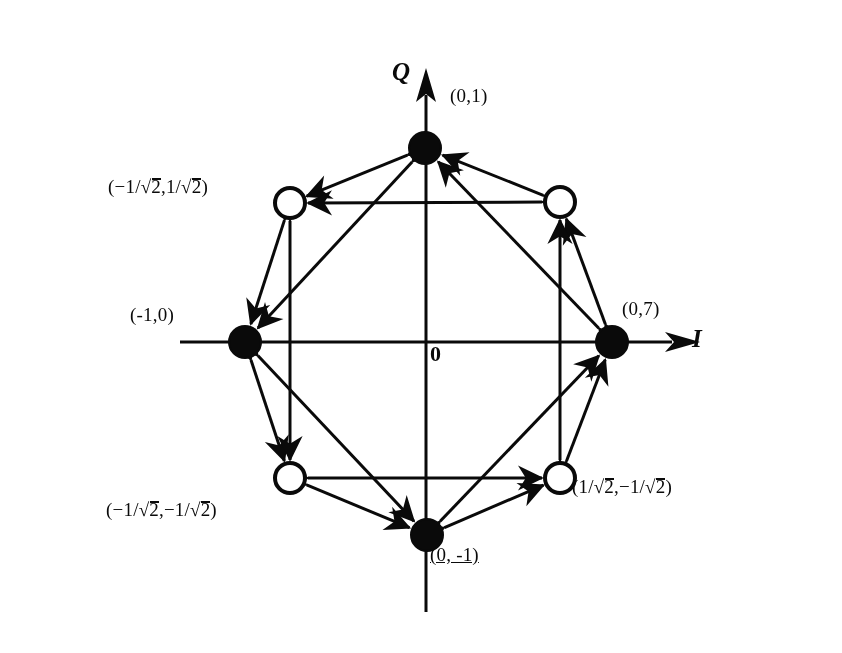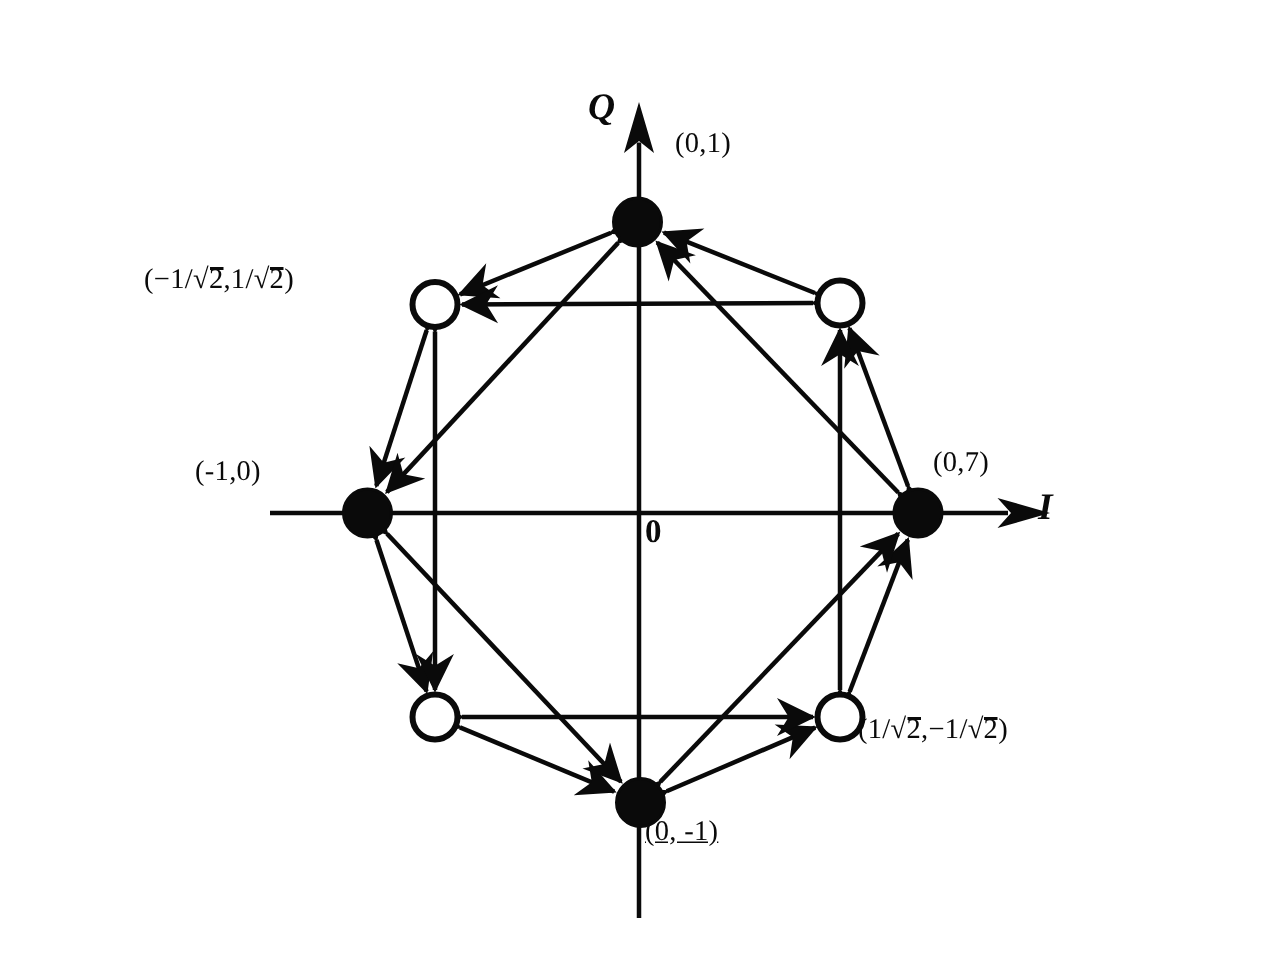--- a/index.html
+++ b/index.html
@@ -58,29 +58,32 @@
         <circle cx="290" cy="478" r="15" fill="#ffffff" stroke="#0a0a0a" stroke-width="4"></circle>
         <circle cx="427" cy="535" r="16" fill="#0a0a0a" stroke="#0a0a0a" stroke-width="2"></circle>
         <circle cx="560" cy="478" r="15" fill="#ffffff" stroke="#0a0a0a" stroke-width="4"></circle>
         <circle cx="612" cy="342" r="16" fill="#0a0a0a" stroke="#0a0a0a" stroke-width="2"></circle>
         <circle cx="560" cy="202" r="15" fill="#ffffff" stroke="#0a0a0a" stroke-width="4"></circle>
       </g>
   </svg>
 
   <div class="lbl coord" style="left:450px;top:85px;">(0,1)</div>
 
-  <div class="lbl coord" style="left:96px;top:176px;">
+  <div class="lbl coord" style="left:108px;top:176px;">
     <span>(−1/</span><span class="sqrt-wrap"><span class="bar"></span><span>√2</span></span><span>,1/</span><span class="sqrt-wrap"><span class="bar"></span><span>√2</span></span><span>)</span>
   </div>
 
 
   <div class="lbl coord" style="left:130px;top:304px;">(-1,0)</div>
 
   <div class="lbl coord" style="left:622px;top:298px;">(0,7)</div>
 
+  <div class="lbl coord" style="left:106px;top:499px;">
+    <span>(−1/</span><span class="sqrt-wrap"><span class="bar"></span><span>√2</span></span><span>,−1/</span><span class="sqrt-wrap"><span class="bar"></span><span>√2</span></span><span>)</span>
+  </div>
 
   <div class="lbl coord" style="left:572px;top:476px;">
     <span>(1/</span><span class="sqrt-wrap"><span class="bar"></span><span>√2</span></span><span>,−1/</span><span class="sqrt-wrap"><span class="bar"></span><span>√2</span></span><span>)</span>
   </div>
 
   <div class="lbl coord" style="left:430px;top:544px;text-decoration:underline;">(0, -1)</div>
 
   <div class="lbl axis-lbl" style="left:392px;top:58px;">Q</div>
 
   <div class="lbl axis-lbl" style="left:692px;top:325px;">I</div>

